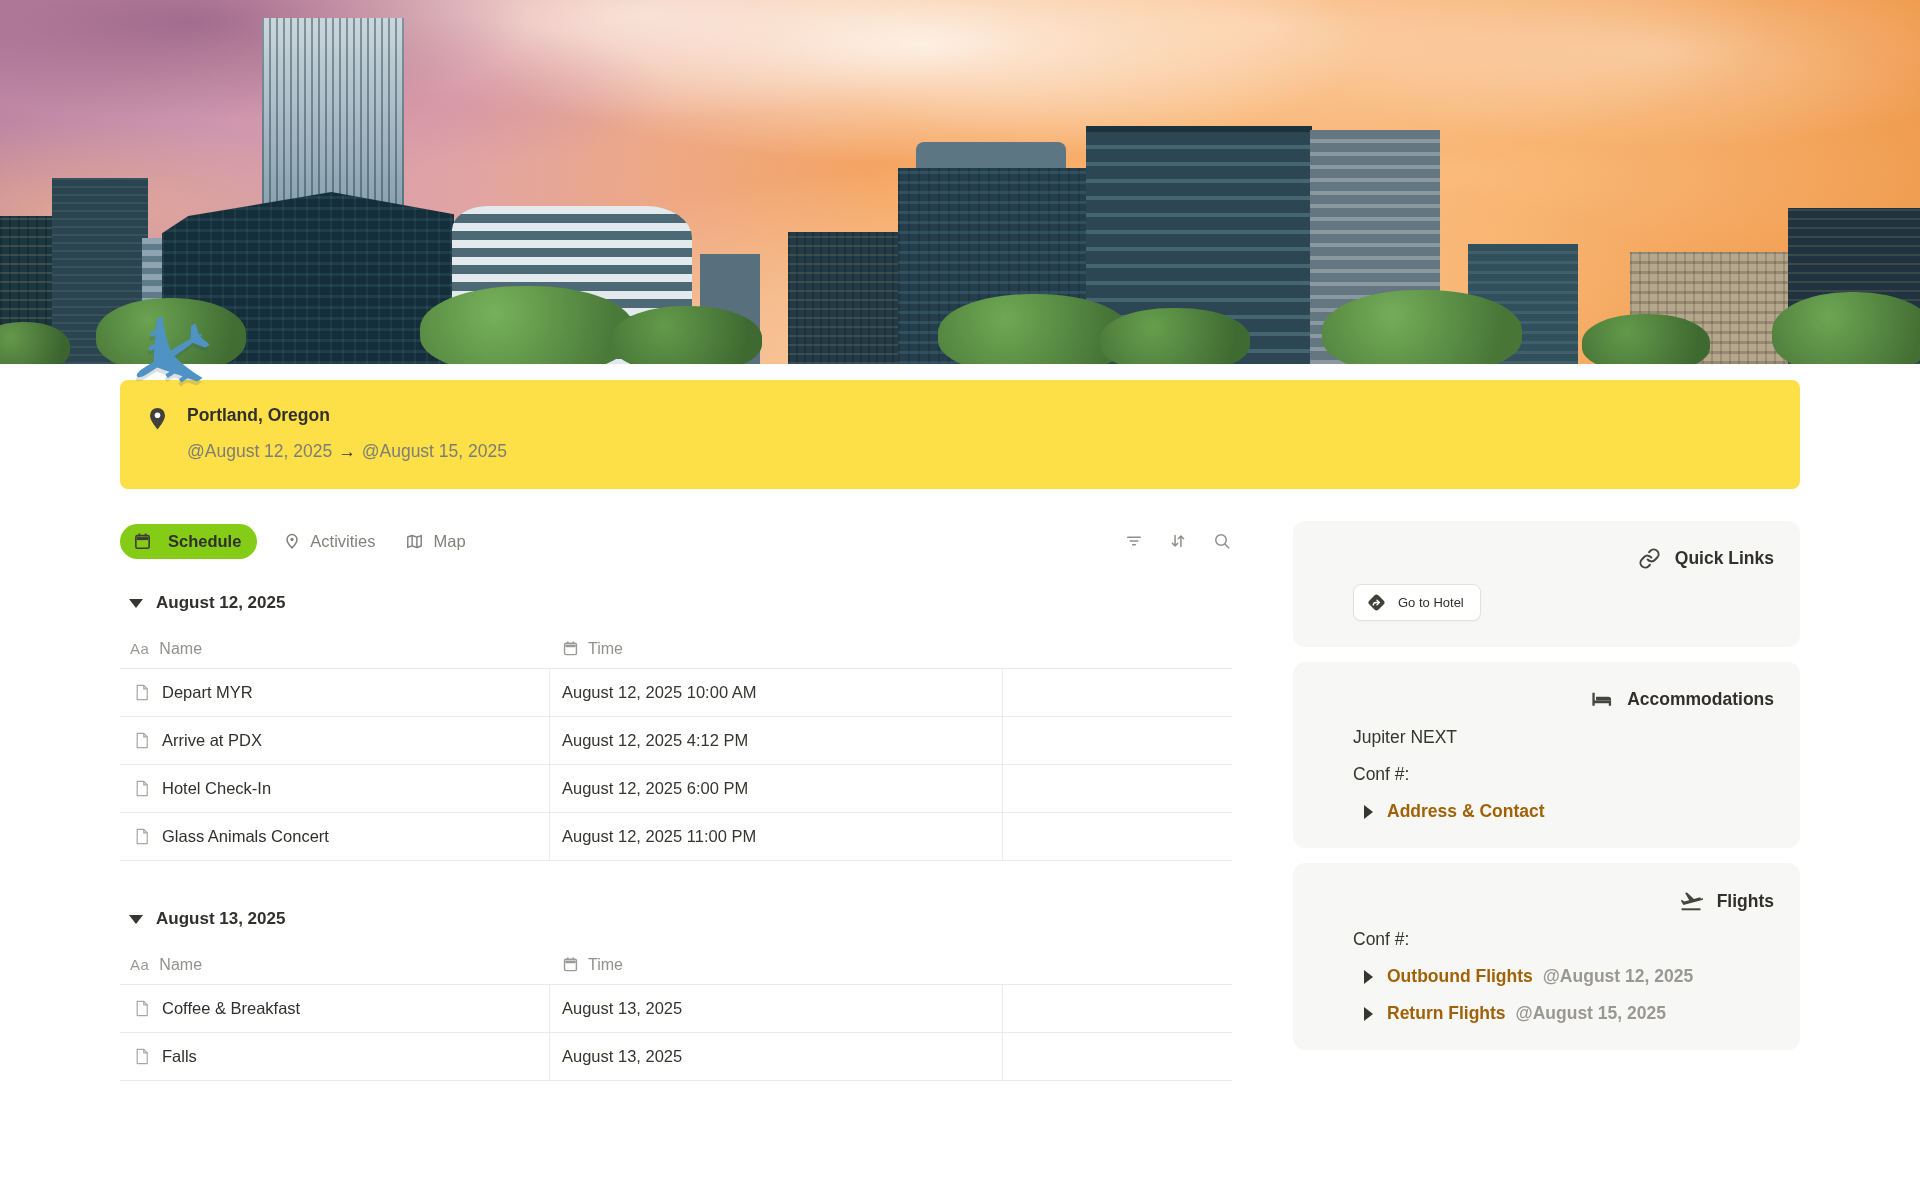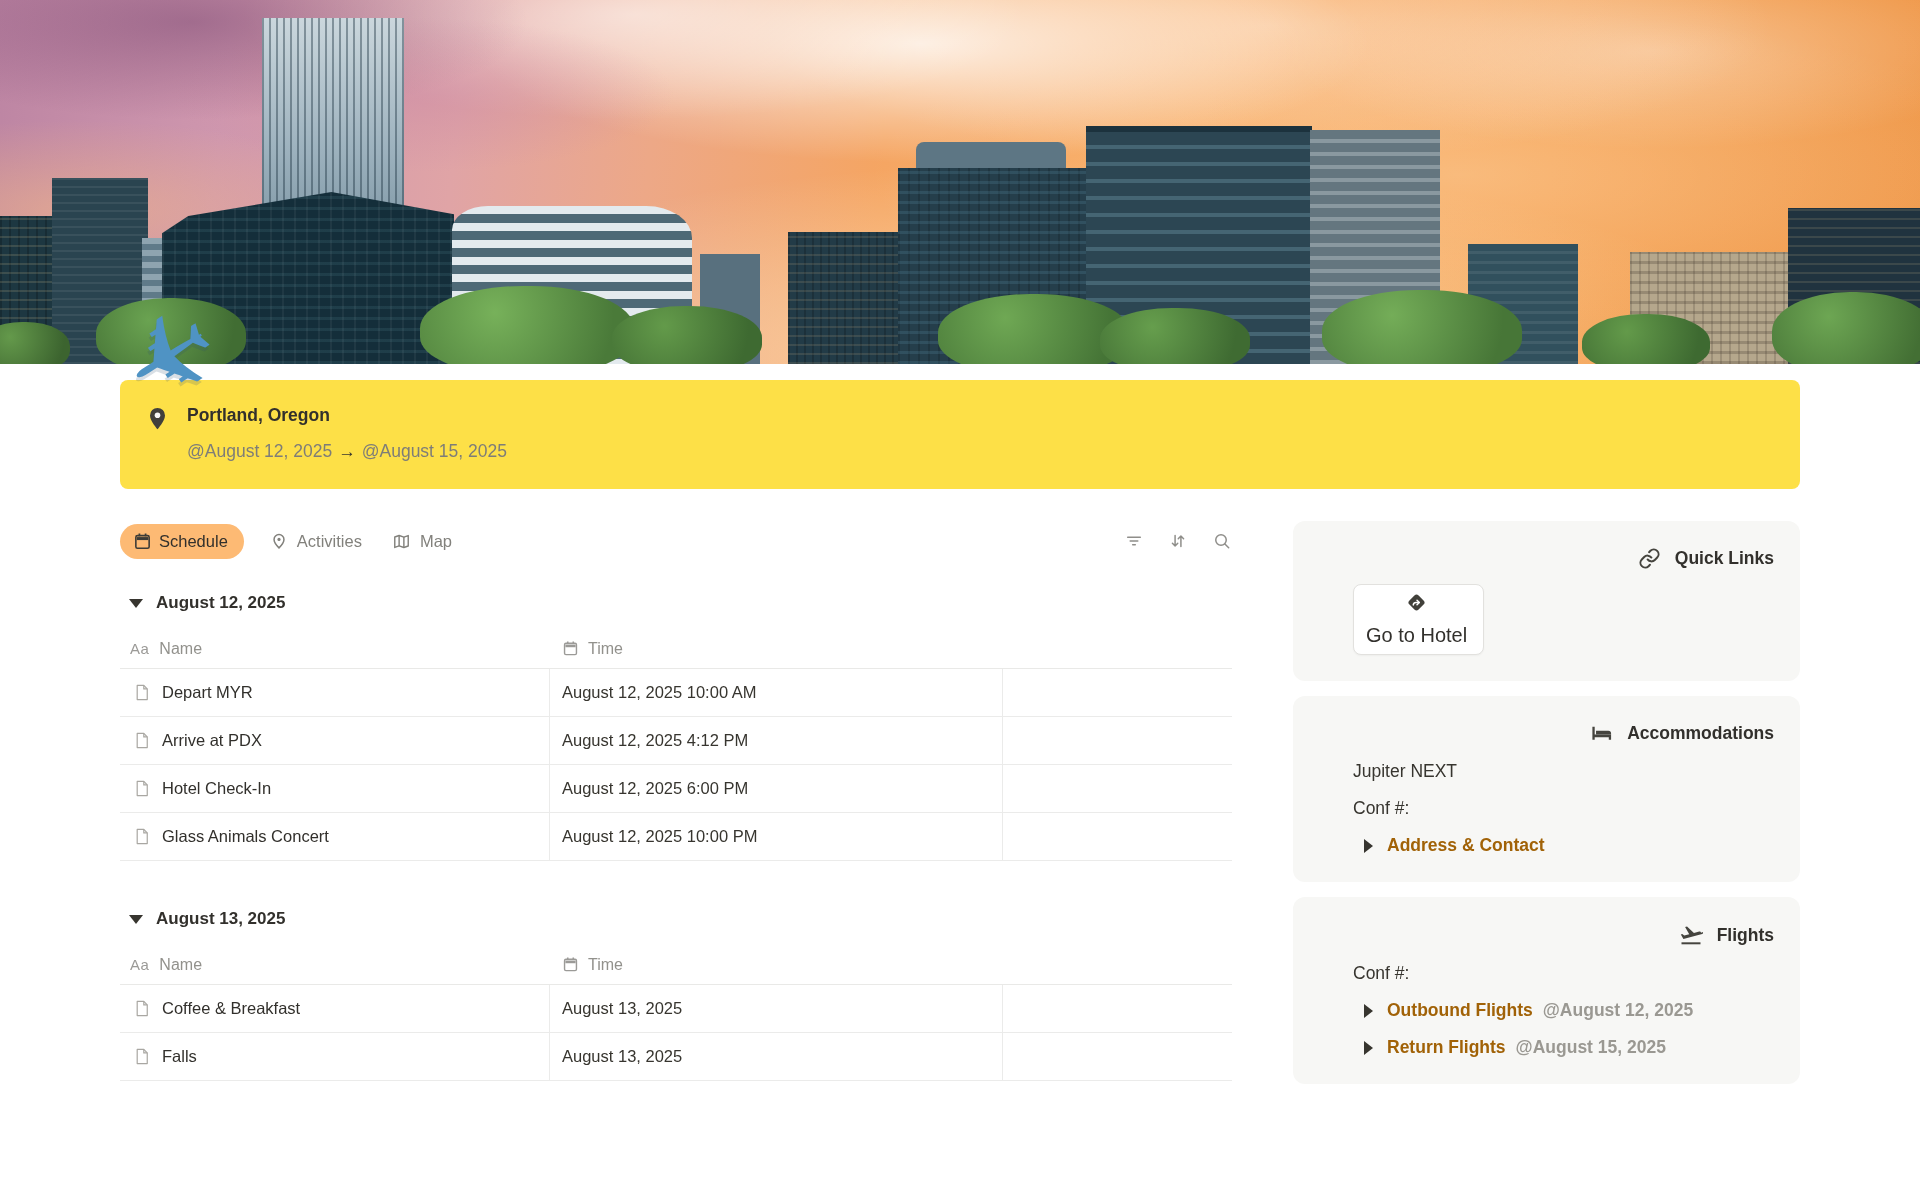--- a/index.html
+++ b/index.html
@@ -86,22 +86,22 @@
   .callout-dates { margin-top:15px; font-size:17.5px; color:#7e7d78; }
   .callout-dates .arrow { color:#37352f; padding:0 6px; }
 
   
   .lower { display:flex; gap:61px; margin-top:32px; }
   .left-col { width:1112px; }
   .right-col { width:507px; }
 
   
   .tabs { display:flex; align-items:center; height:40px; }
-  .tab-pill { display:flex; align-items:center; gap:7px; background:#fdba74;
-    border-radius:20px; padding:8px 16px 8px 13px; font-size:16.5px; font-weight:400;
+  .tab-pill { display:flex; align-items:center; gap:16px; background:#84cc16;
+    border-radius:20px; padding:8px 16px 8px 13px; font-size:16.5px; font-weight:700;
     color:#32302c; cursor:pointer; }
   .tab { display:flex; align-items:center; gap:9px; margin-left:22px; font-size:16.5px;
     color:#82817c; padding:8px 4px; cursor:pointer; }
   .view-toolbar { margin-left:auto; display:flex; align-items:center; gap:24px; }
   .view-toolbar svg { cursor:pointer; }
 
   
   .section { margin-top:28px; }
   .section + .section { margin-top:44px; }
   .section-header { display:flex; align-items:center; gap:13px; padding:4px 4px 4px 9px;
@@ -126,22 +126,22 @@
   .td-extra { flex:1; }
 
   
   .card { background:#f7f7f5; border-radius:12px; padding:26px 26px 26px 24px; }
   .card + .card { margin-top:15px; }
   .card-head { display:flex; align-items:center; gap:14px; font-size:17.5px; font-weight:700;
     color:#32302c;justify-content:flex-end; }
   .card-body { margin-left:36px; font-size:17.5px; color:#37352f; }
   .hotel-btn { margin-top:14px; display:inline-flex; align-items:center; gap:11px;
     background:#ffffff; border:1px solid #e2e1de; border-radius:8px; padding:7px 16px 7px 12px;
-    font-size:20px; font-weight:500; color:#32302c; cursor:pointer;
-    box-shadow:0 1px 2px rgba(15,15,15,.04); font-family:inherit;flex-direction:column; }
+    font-size:13px; font-weight:500; color:#32302c; cursor:pointer;
+    box-shadow:0 1px 2px rgba(15,15,15,.04); font-family:inherit; }
   .card-line { margin-top:16px; }
   .toggle-row { display:flex; align-items:center; gap:14px; margin-top:16px; margin-left:11px;
     cursor:pointer; }
   .toggle-label { font-weight:700; color:#a16207; }
   .mention { color:#9a9892; font-weight:700; margin-left:7px; }
 </style>
 </head>
 <body>
 
 <div class="cover">
@@ -300,21 +300,21 @@
 
   <div class="trow">
     <div class="td-name">
       <svg width="18" height="19" viewBox="0 0 24 24">
                       <path d="M5.6 2.6h8.8l4.6 4.6v14.2H5.6z" fill="#ffffff" stroke="#a9a7a2" stroke-width="1.6" stroke-linejoin="round"></path>
                       <path d="M14.4 2.6v4.6H19" fill="none" stroke="#a9a7a2" stroke-width="1.6"></path>
                     </svg>
       <span>Glass Animals Concert</span>
     </div>
     <div class="td-time">
-      <span>August 12, 2025 10:00 PM</span>
+      <span>August 12, 2025 11:00 PM</span>
     </div>
     <div class="td-extra"></div>
   </div>
 </div>
     </div>
   </div>
 
   <div class="section">
     <div class="section-header">
       <span class="tri-down"></span>

